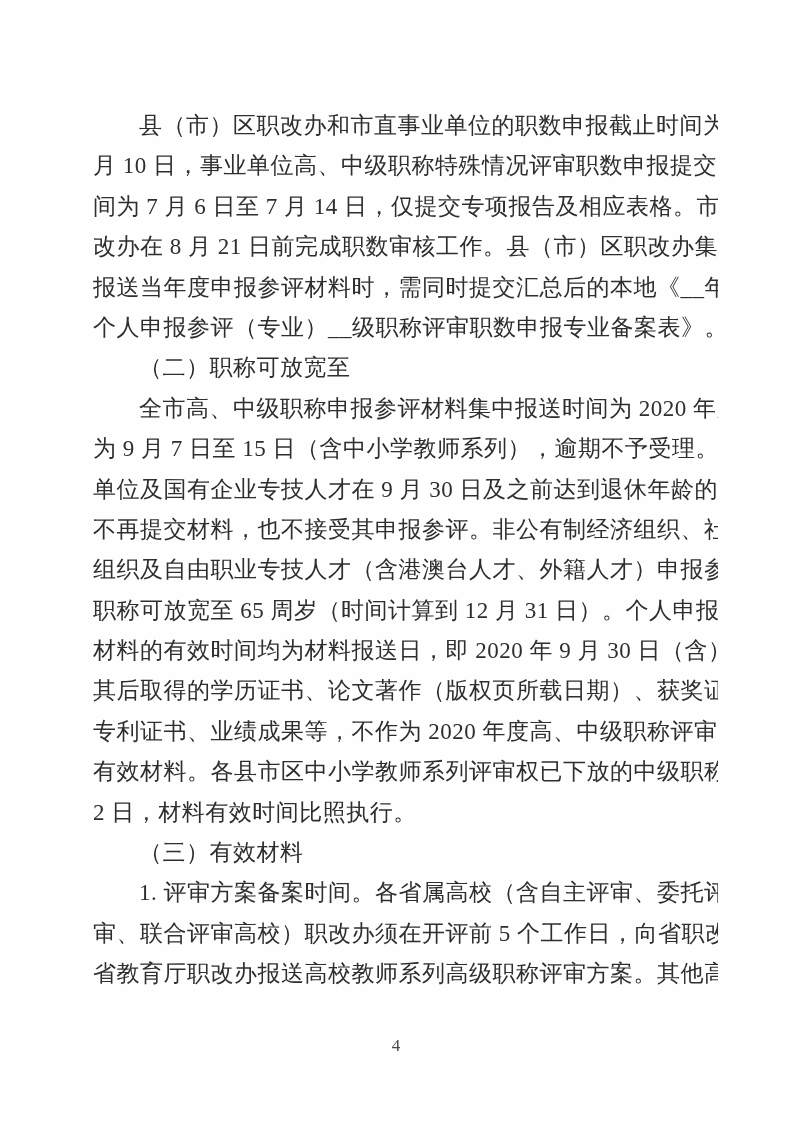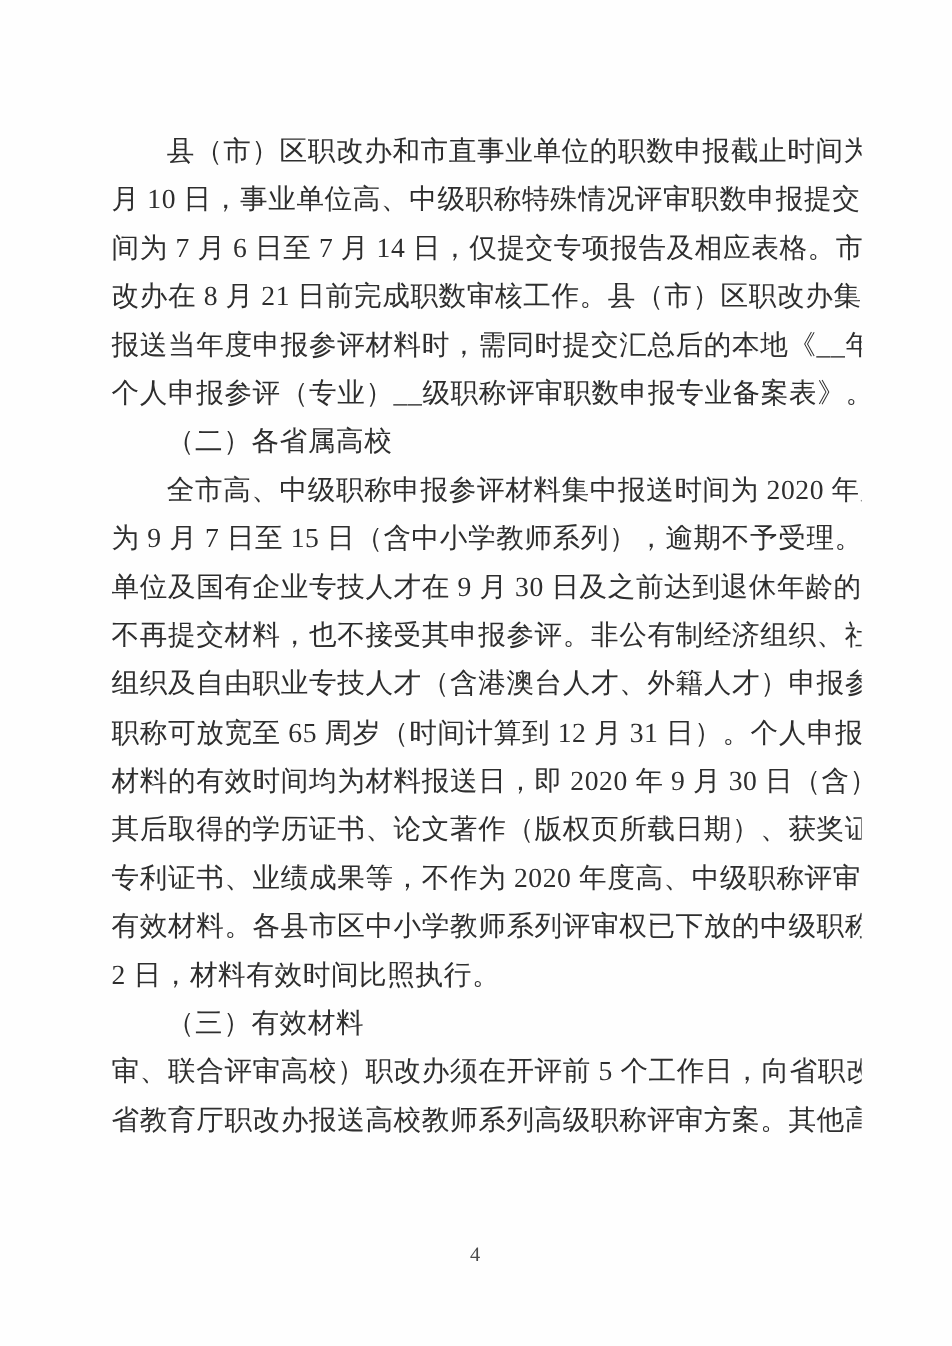--- a/index.html
+++ b/index.html
@@ -54,30 +54,31 @@
 
 <div class="page">
   <div class="doc-body" id="doc-body">
 
   <div class="ln ind">县（市）区职改办和市直事业单位的职数申报截止时间为 8</div>
       <div class="ln">月 10 日，事业单位高、中级职称特殊情况评审职数申报提交时</div>
       <div class="ln">间为 7 月 6 日至 7 月 14 日，仅提交专项报告及相应表格。市职</div>
       <div class="ln">改办在 8 月 21 日前完成职数审核工作。县（市）区职改办集中</div>
       <div class="ln">报送当年度申报参评材料时，需同时提交汇总后的本地《__年度</div>
       <div class="ln end">个人申报参评（专业）__级职称评审职数申报专业备案表》。</div>
-      <div class="ln ind end">（二）各省属高校</div>
+      <div class="ln ind end">（二）职称可放宽至</div>
       <div class="ln ind">全市高、中级职称申报参评材料集中报送时间为 2020 年度</div>
       <div class="ln">为 9 月 7 日至 15 日（含中小学教师系列），逾期不予受理。事业</div>
       <div class="ln">单位及国有企业专技人才在 9 月 30 日及之前达到退休年龄的，</div>
       <div class="ln">不再提交材料，也不接受其申报参评。非公有制经济组织、社会</div>
       <div class="ln">组织及自由职业专技人才（含港澳台人才、外籍人才）申报参评</div>
       <div class="ln">职称可放宽至 65 周岁（时间计算到 12 月 31 日）。个人申报参评</div>
       <div class="ln">材料的有效时间均为材料报送日，即 2020 年 9 月 30 日（含），</div>
       <div class="ln">其后取得的学历证书、论文著作（版权页所载日期）、获奖证书、</div>
       <div class="ln">专利证书、业绩成果等，不作为 2020 年度高、中级职称评审的</div>
       <div class="ln">有效材料。各县市区中小学教师系列评审权已下放的中级职称申</div>
       <div class="ln end">2 日，材料有效时间比照执行。</div>
       <div class="ln ind end">（三）有效材料</div>
+      <div class="ln ind">1. 评审方案备案时间。各省属高校（含自主评审、委托评</div>
       <div class="ln">审、联合评审高校）职改办须在开评前 5 个工作日，向省职改办、</div>
       <div class="ln">省教育厅职改办报送高校教师系列高级职称评审方案。其他高评</div>
     </div>
   <div class="page-number">4</div>
 </div>
 
 </body></html>

